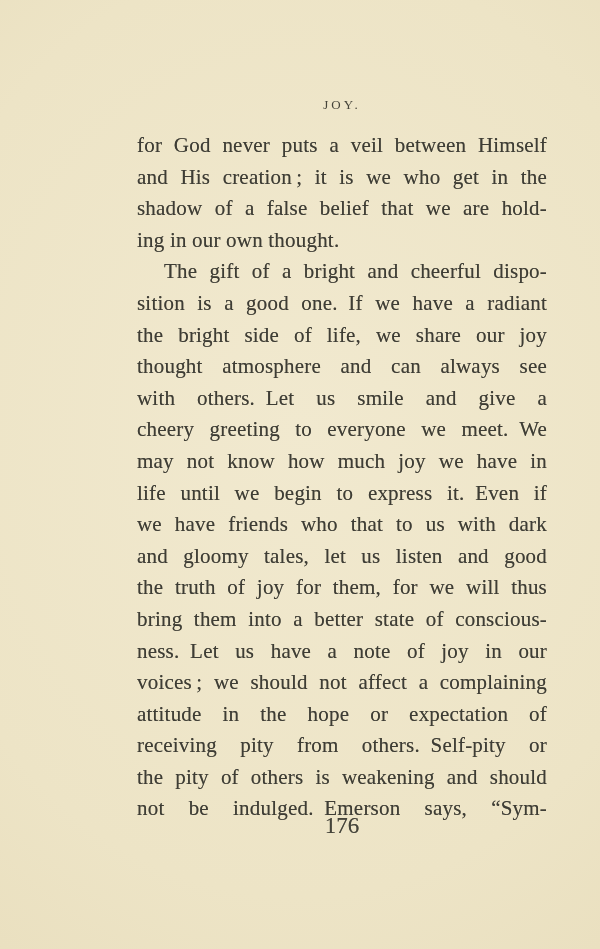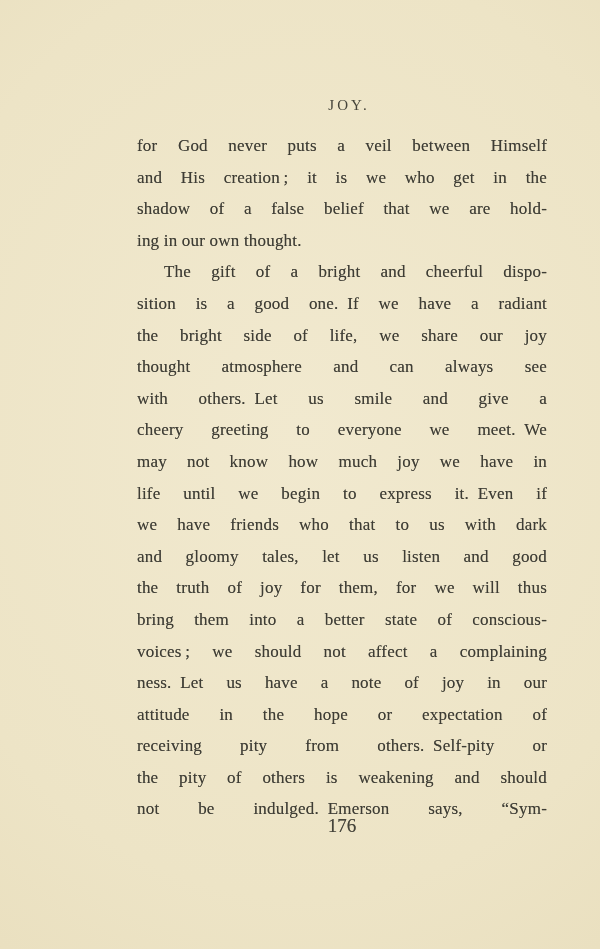--- a/index.html
+++ b/index.html
@@ -13,36 +13,36 @@
     overflow: hidden;
     background:
       radial-gradient(ellipse 120% 90% at 50% 45%,
         #f1e9cf 0%, #ede4c6 55%, #e7dcba 92%, #e3d7b2 100%);
     font-family: "Liberation Serif", "DejaVu Serif", serif;
     color: #3e3d35;
   }
   .running-head {
     position: absolute;
     top: 95px;
-    left: 144px;
+    left: 137px;
     width: 410px;
     text-align: center;
-    font-size: 15px;
+    font-size: 13px;
     letter-spacing: 3px;
     line-height: 20px;
     color: #45443a;
   }
   .text-block {
     position: absolute;
     top: 130px;
     left: 137px;
     width: 410px;
   }
   .line {
-    font-size: 17px;
+    font-size: 21px;
     line-height: 31.6px;
     height: 31.6px;
     letter-spacing: 0.2px;
     white-space: nowrap;
     text-align: justify;
     text-align-last: justify;
     text-shadow: 0 0 0.5px rgba(62, 61, 53, 0.55);
     font-family: Liberation Serif, serif;
   }
   .line.para-end {
@@ -50,21 +50,21 @@
   }
   .line.indent {
     text-indent: 27px;
   }
   .folio {
     position: absolute;
     top: 814px;
     left: 137px;
     width: 410px;
     text-align: center;
-    font-size: 19px;
+    font-size: 23px;
     line-height: 24px;
     color: #45443a;
     text-shadow: 0 0 0.5px rgba(62, 61, 53, 0.55);
   }
 </style>
 </head>
 <body>
 
 <div class="scan-page">
 
@@ -82,22 +82,22 @@
     <div class="line">the bright side of life, we share our joy</div>
     <div class="line">thought atmosphere and can always see</div>
     <div class="line">with others. Let us smile and give a</div>
     <div class="line">cheery greeting to everyone we meet. We</div>
     <div class="line">may not know how much joy we have in</div>
     <div class="line">life until we begin to express it. Even if</div>
     <div class="line">we have friends who that to us with dark</div>
     <div class="line">and gloomy tales, let us listen and good</div>
     <div class="line">the truth of joy for them, for we will thus</div>
     <div class="line">bring them into a better state of conscious-</div>
+    <div class="line">ness. Let us have a note of joy in our</div>
     <div class="line">voices ; we should not affect a complaining</div>
-    <div class="line">ness. Let us have a note of joy in our</div>
     <div class="line">attitude in the hope or expectation of</div>
     <div class="line">receiving pity from others. Self-pity or</div>
     <div class="line">the pity of others is weakening and should</div>
     <div class="line">not be indulged. Emerson says, “Sym-</div>
   </div>
 
   <div class="folio">176</div>
 
 </div>
 

